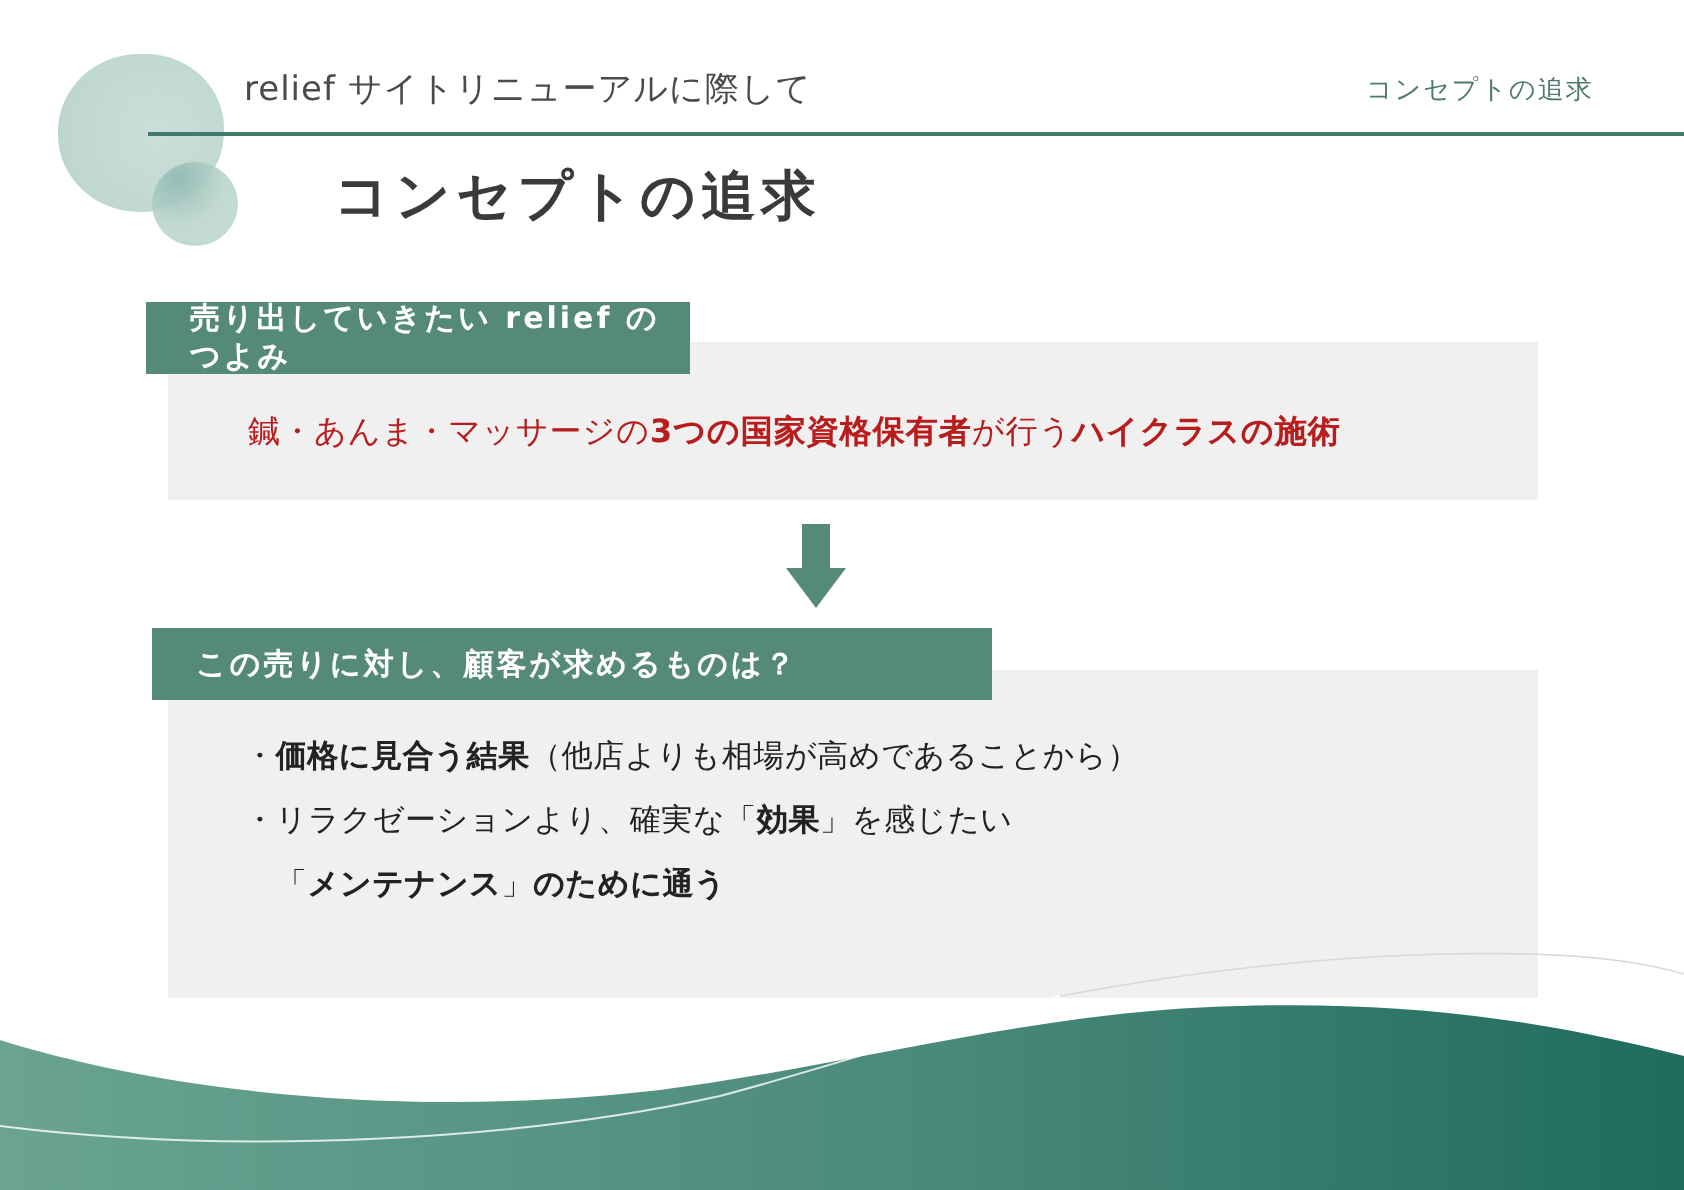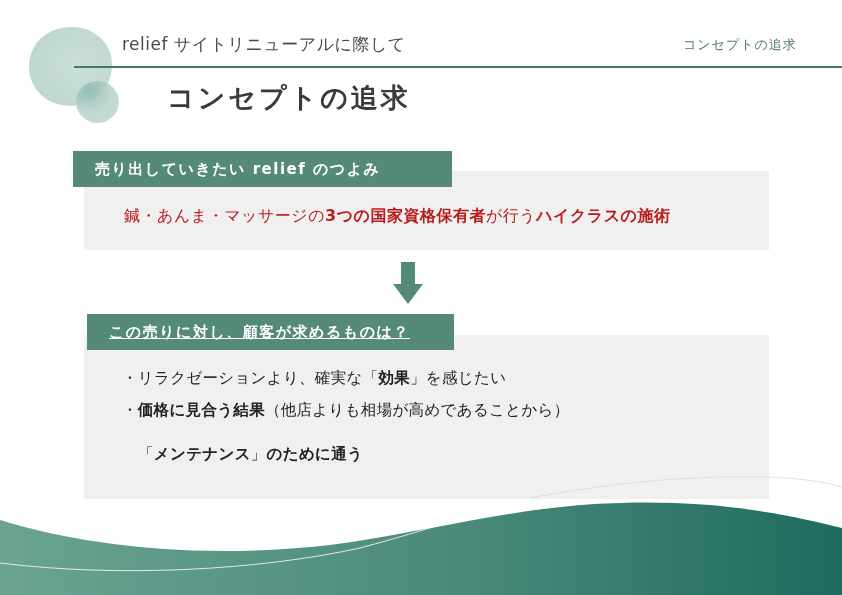--- a/index.html
+++ b/index.html
@@ -44,36 +44,36 @@
   .panel {
     position:absolute; background:#f0f0f0;
   }
   .panel1 { left:84px; top:171px; width:685px; height:79px; }
   .panel2 { left:84px; top:335px; width:685px; height:164px; }
   .tag {
     position:absolute; background:#558a7b; color:#ffffff;
     font-weight:bold; font-size:15px; letter-spacing:1.5px;
     display:flex; align-items:center; padding-left:22px; box-sizing:border-box;
   }
-  .tag1 { left:73px; top:151px; width:379px; height:36px; }
-  .tag2 { left:87px; top:314px; width:367px; height:36px;text-decoration:underline; }
+  .tag1 { left:73px; top:151px; width:272px; height:36px; }
+  .tag2 { left:76px; top:314px; width:420px; height:36px; }
   .strength-text {
     position:absolute; left:124px; top:206px;
     font-size:16px; color:#b91c1c; letter-spacing:0.5px;
   }
   b { font-weight:bold; }
   .arrow {
     position:absolute; left:393px; top:262px; width:30px; height:42px;
   }
   .needs {
     position:absolute; left:122px; top:366px;
     font-size:15.5px; color:#222; letter-spacing:0.3px;
   }
   .needs .line { height:32px; line-height:24px; white-space:nowrap; }
-  .needs .cont { padding-left:16px;margin-top:12px; }
+  .needs .cont { padding-left:16px; }
   .wave { position:absolute; left:0; top:460px; width:842px; height:135px; }
 </style>
 </head>
 <body>
 
 <div class="blob1"></div>
 <div class="blob2"></div>
 <div class="blob-overlap"></div>
 
 <div class="header-line"></div>
@@ -92,24 +92,24 @@
 <svg class="arrow" viewBox="0 0 30 42">
   <polygon points="8,0 22,0 22,22 30,22 15,42 0,22 8,22" fill="#558a7b"></polygon>
 </svg>
 
 <div class="panel panel2"></div>
 <div class="tag tag2">
   <span>この売りに対し、顧客が求めるものは？</span>
 </div>
 <div class="needs">
   <div class="line">
-    <span>・リラクゼーションより、確実な「</span><b>効果</b><span>」を感じたい</span>
+    <span>・</span><b>価格に見合う結果</b><span>（他店よりも相場が高めであることから）</span>
   </div>
   <div class="line">
-    <span>・</span><b>価格に見合う結果</b><span>（他店よりも相場が高めであることから）</span>
+    <span>・リラクゼーションより、確実な「</span><b>効果</b><span>」を感じたい</span>
   </div>
   <div class="line cont">
     <span>「</span><b>メンテナンス</b><span>」</span><b>のために通う</b>
   </div>
 </div>
 
 <svg class="wave" viewBox="0 0 842 135" preserveAspectRatio="none">
   <defs>
     <linearGradient id="wg" x1="0" y1="0" x2="1" y2="0">
       <stop offset="0" stop-color="#6aa392"></stop>

